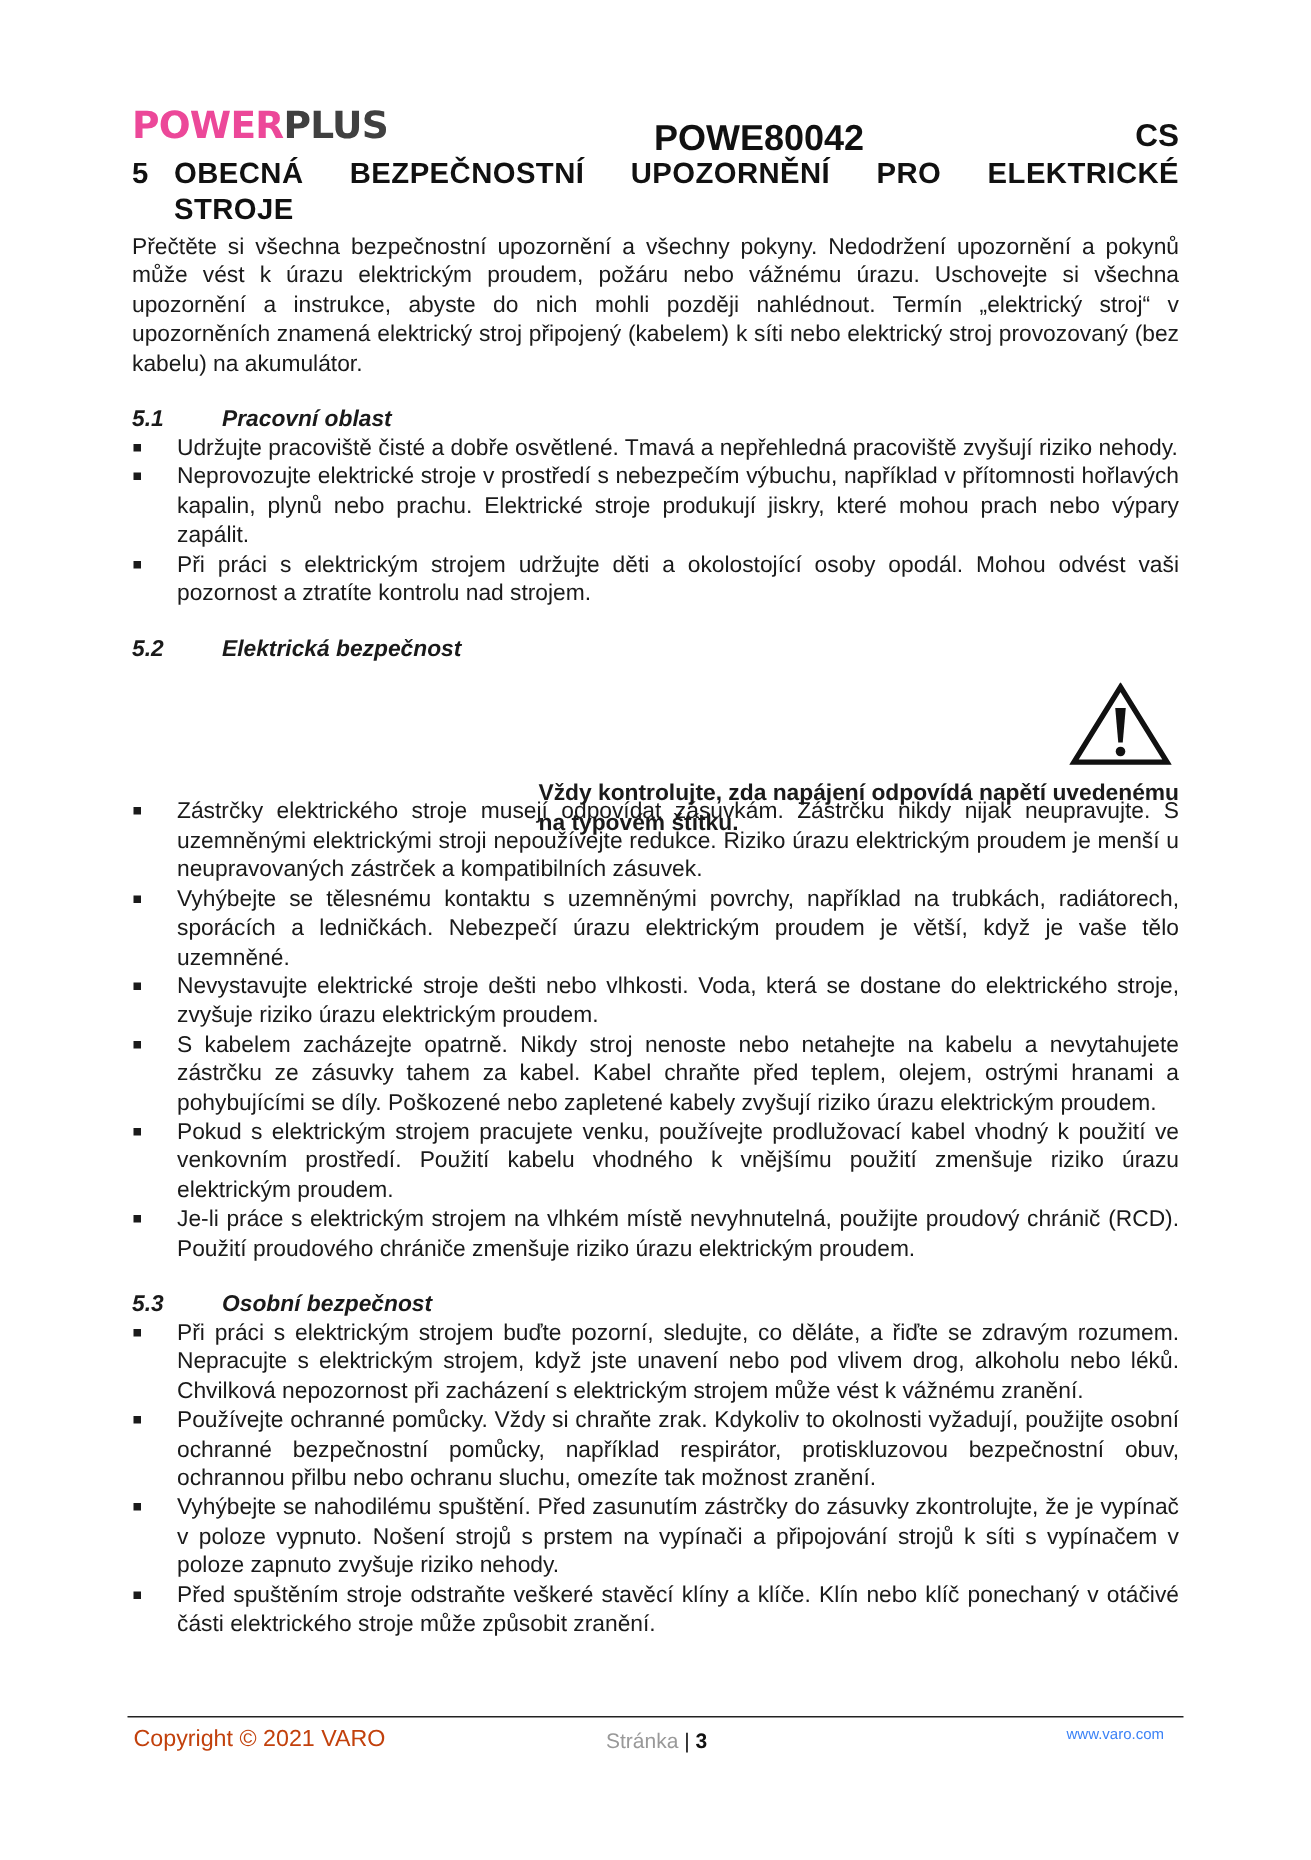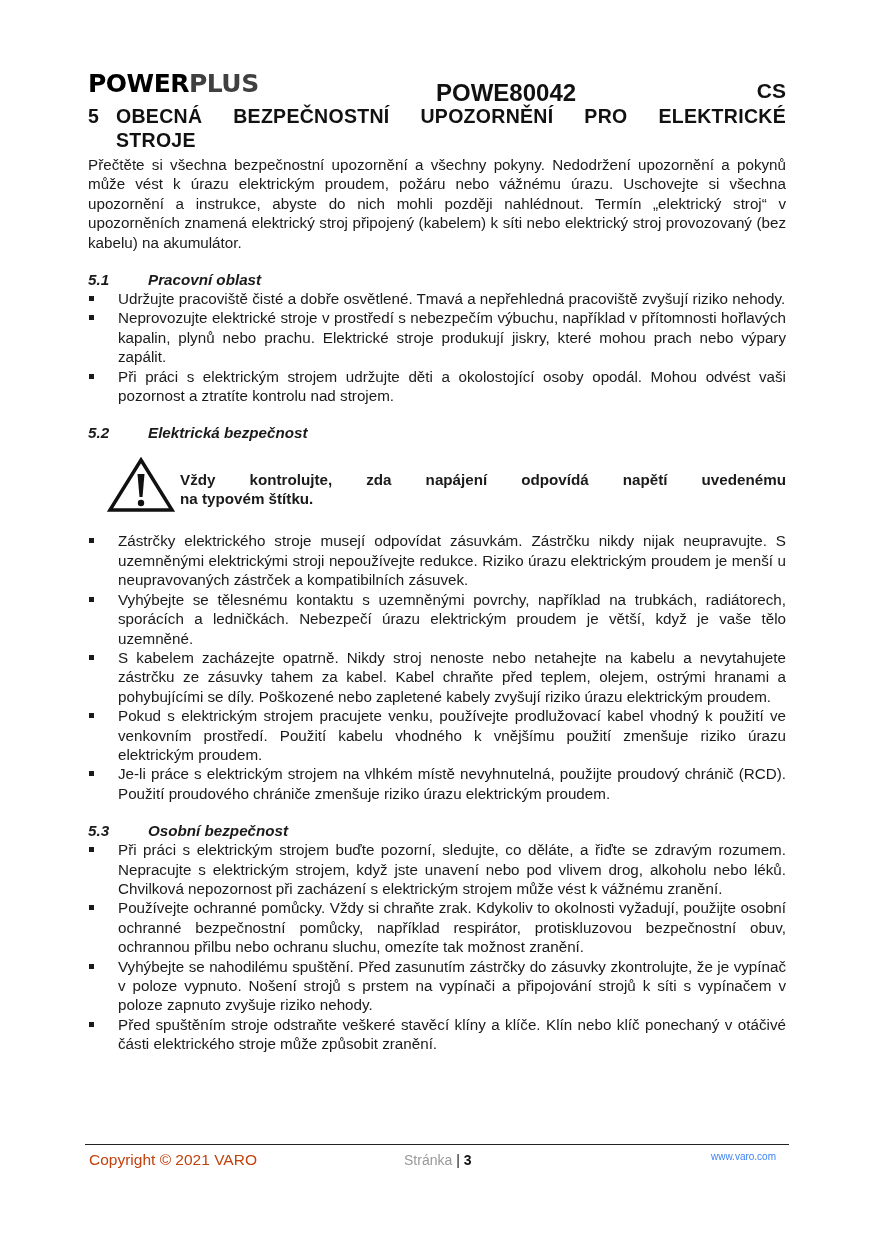--- a/index.html
+++ b/index.html
@@ -3,21 +3,21 @@
   <meta charset="utf-8">
   <style>
     html, body { margin: 0; padding: 0; background: #ffffff; }
     body { width: 874px; height: 1240px; position: relative; overflow: hidden;
            font-family: "Liberation Sans", sans-serif; color: #1a1a1a; }
     .page { position: absolute; left: 88px; top: 70px; width: 698px; }
 
     .header { position: relative; height: 34px; }
     .logo { position: absolute; left: 0; top: 0; font-family: "DejaVu Sans", sans-serif;
             font-weight: bold; font-size: 25px; letter-spacing: -0.5px; line-height: 28px; }
-    .logo .power { color: #000000; }
+    .logo .power { color: #ec4899; }
     .logo .plus { color: #404040; }
     .model { position: absolute; left: 348px; top: 11px; font-weight: bold; font-size: 24px;
              color: #111; line-height: 24px; }
     .lang { position: absolute; right: 0; top: 9px; font-weight: bold; font-size: 21px;
             color: #111; line-height: 24px; }
 
     .h1 { display: flex; font-weight: bold; font-size: 19.5px; line-height: 24px;
           color: #111; margin-top: 0px; letter-spacing: 0.3px; }
     .h1 .num { width: 28px; flex: none; }
     .h1 .txt { flex: 1; text-align: justify; text-align-last: left; }
@@ -28,21 +28,21 @@
     .h2 { display: flex; font-weight: bold; font-style: italic; font-size: 15.2px;
           line-height: 19px; margin-top: 18px; }
     .h2 .num { width: 60px; flex: none; }
 
     ul.bullets { list-style: none; margin: 0; padding: 0; }
     ul.bullets li { position: relative; padding-left: 30px; font-size: 15.2px;
                     line-height: 19.4px; text-align: justify; }
     ul.bullets li .bullet { position: absolute; left: 1px; top: 7px; width: 5px; height: 5px;
                             background: #1a1a1a; }
 
-    .warning { display: flex; align-items: center; margin-top: 13px; height: 60px; margin-bottom: 16px; }
+    .warning { display: flex; align-items: flex-end; margin-top: 13px; height: 60px; margin-bottom: 16px; flex-direction: column; }
     .warning .icon { width: 70px; height: 56px; flex: none; margin-left: 18px; margin-right: 4px; }
     .warning .text { flex: 1; font-weight: bold; font-size: 15.2px; line-height: 19.4px;
                      margin-top: 8px; }
     .warning .text .l1 { display: block; text-align: justify; text-align-last: justify; }
 
     .footer { position: absolute; left: 85px; top: 1144px; width: 704px; border-top: 1.5px solid #222; }
     .footer .left { position: absolute; left: 4px; top: 6px; font-size: 15.5px; color: #c2410c; }
     .footer .center { position: absolute; left: 319px; top: 7px; font-size: 14px; color: #999; }
     .footer .center b { color: #111; }
     .footer .center .sep { color: #111; }
@@ -92,20 +92,21 @@
       <circle cx="35" cy="46" r="3.2" fill="#111"></circle>
     </svg>
     <div class="text">
       <span class="l1">Vždy kontrolujte, zda napájení odpovídá napětí uvedenému</span>
       <span>na typovém štítku.</span>
     </div>
   </div>
   <ul class="bullets">
     <li><span class="bullet"></span><span>Zástrčky elektrického stroje musejí odpovídat zásuvkám.  Zástrčku nikdy nijak neupravujte. S uzemněnými elektrickými stroji nepoužívejte redukce. Riziko úrazu elektrickým proudem je menší u neupravovaných zástrček a kompatibilních zásuvek.</span></li>
     <li><span class="bullet"></span><span>Vyhýbejte se tělesnému kontaktu s uzemněnými povrchy, například na trubkách, radiátorech, sporácích a ledničkách. Nebezpečí úrazu elektrickým proudem je větší, když je vaše tělo uzemněné.</span></li>
+    <li><span class="bullet"></span><span>Nevystavujte elektrické stroje dešti nebo vlhkosti.  Voda, která se dostane do elektrického stroje, zvyšuje riziko úrazu elektrickým proudem.</span></li>
     <li><span class="bullet"></span><span>S kabelem zacházejte opatrně. Nikdy stroj nenoste nebo netahejte na kabelu a nevytahujete zástrčku ze zásuvky tahem za kabel. Kabel chraňte před teplem, olejem, ostrými hranami a pohybujícími se díly. Poškozené nebo zapletené kabely zvyšují riziko úrazu elektrickým proudem.</span></li>
     <li><span class="bullet"></span><span>Pokud s elektrickým strojem pracujete venku, používejte prodlužovací kabel vhodný k použití ve venkovním prostředí. Použití kabelu vhodného k vnějšímu použití zmenšuje riziko úrazu elektrickým proudem.</span></li>
     <li><span class="bullet"></span><span>Je-li práce s elektrickým strojem na vlhkém místě nevyhnutelná, použijte proudový chránič (RCD). Použití proudového chrániče zmenšuje riziko úrazu elektrickým proudem.</span></li>
   </ul>
 
   <div class="h2">
     <span class="num">5.3</span>
     <span>Osobní bezpečnost</span>
   </div>
   <ul class="bullets">

